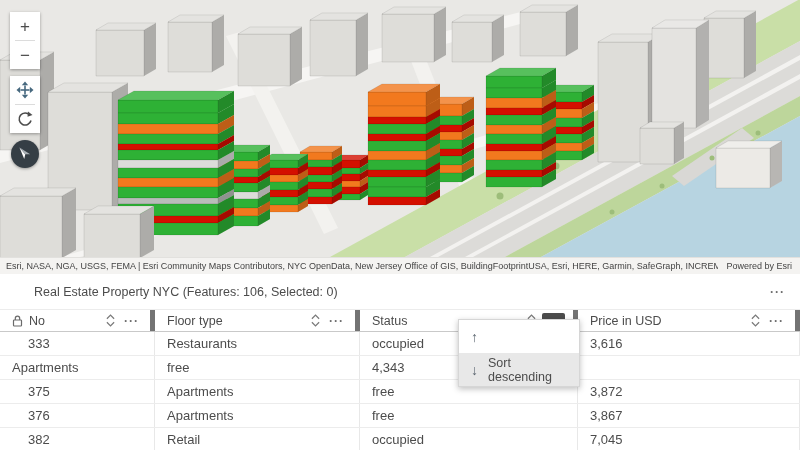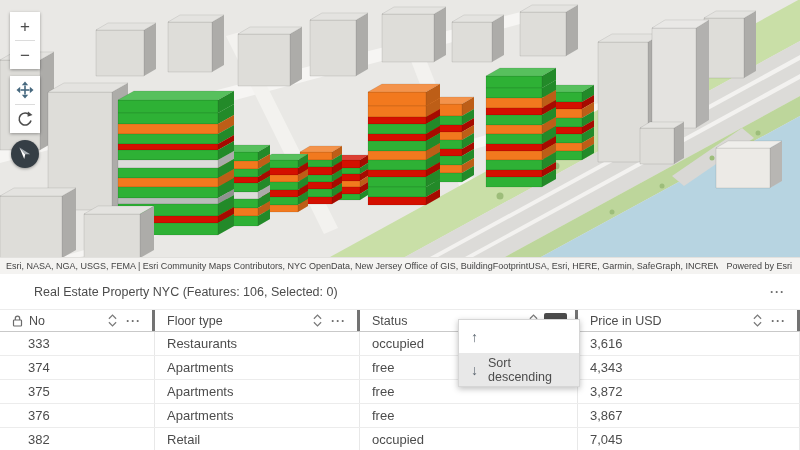--- a/index.html
+++ b/index.html
@@ -28,21 +28,21 @@
   .table-panel{height:176px;background:#fff}
   .title-bar{height:36px;display:flex;align-items:center;padding:0 12px 0 34px;
     font-size:12.5px;border-bottom:1px solid #ececec}
   .title-bar .spacer{flex:1}
   .dots-btn{border:none;background:transparent;color:#6e6e6e;font-weight:bold;
     font-size:12px;letter-spacing:1px;line-height:12px;padding:1px 3px;border-radius:2px;cursor:pointer}
   .dots-btn.dark{background:#4c4c4c;color:#fff;padding:2px 4px}
 
   .thead,.trow{display:grid;grid-template-columns:155px 205px 218px 222px}
   .thead{height:22px;border-bottom:1px solid #c9c9c9;font-size:12.5px}
-  .th{display:flex;align-items:center;padding:0 8px 0 12px;border-right:3px solid #737373;gap:6px}
+  .th{display:flex;align-items:center;padding:0 8px 0 12px;border-right:5px solid #737373;gap:6px}
   .th .h-icons{margin-left:auto;display:flex;align-items:center;gap:6px}
   .sort-ic{cursor:pointer;display:flex}
   .trow{height:24px;font-size:13px;border-bottom:1px solid #ececec;cursor:pointer}
   .td{display:flex;align-items:center;padding:0 8px 0 12px;border-right:1px solid #e8e8e8;
       white-space:nowrap;overflow:hidden}
   .td.c-no{padding-left:28px}
 
   
   .sort-menu{position:absolute;left:458px;top:319px;width:122px;background:#fff;z-index:30;
     border:1px solid #d6d6d6;box-shadow:0 2px 6px rgba(0,0,0,.25)}
@@ -542,21 +542,20 @@
 
   <div>
   <div class="trow">
     <div class="td c-no">333</div>
     <div class="td c-floor">Restaurants</div>
     <div class="td c-status">occupied</div>
     <div class="td c-price">3,616</div>
   </div>
 
   <div class="trow">
-    <div class="td c-no">374</div>
     <div class="td c-floor">Apartments</div>
     <div class="td c-status">free</div>
     <div class="td c-price">4,343</div>
   </div>
 
   <div class="trow">
     <div class="td c-no">375</div>
     <div class="td c-floor">Apartments</div>
     <div class="td c-status">free</div>
     <div class="td c-price">3,872</div>

